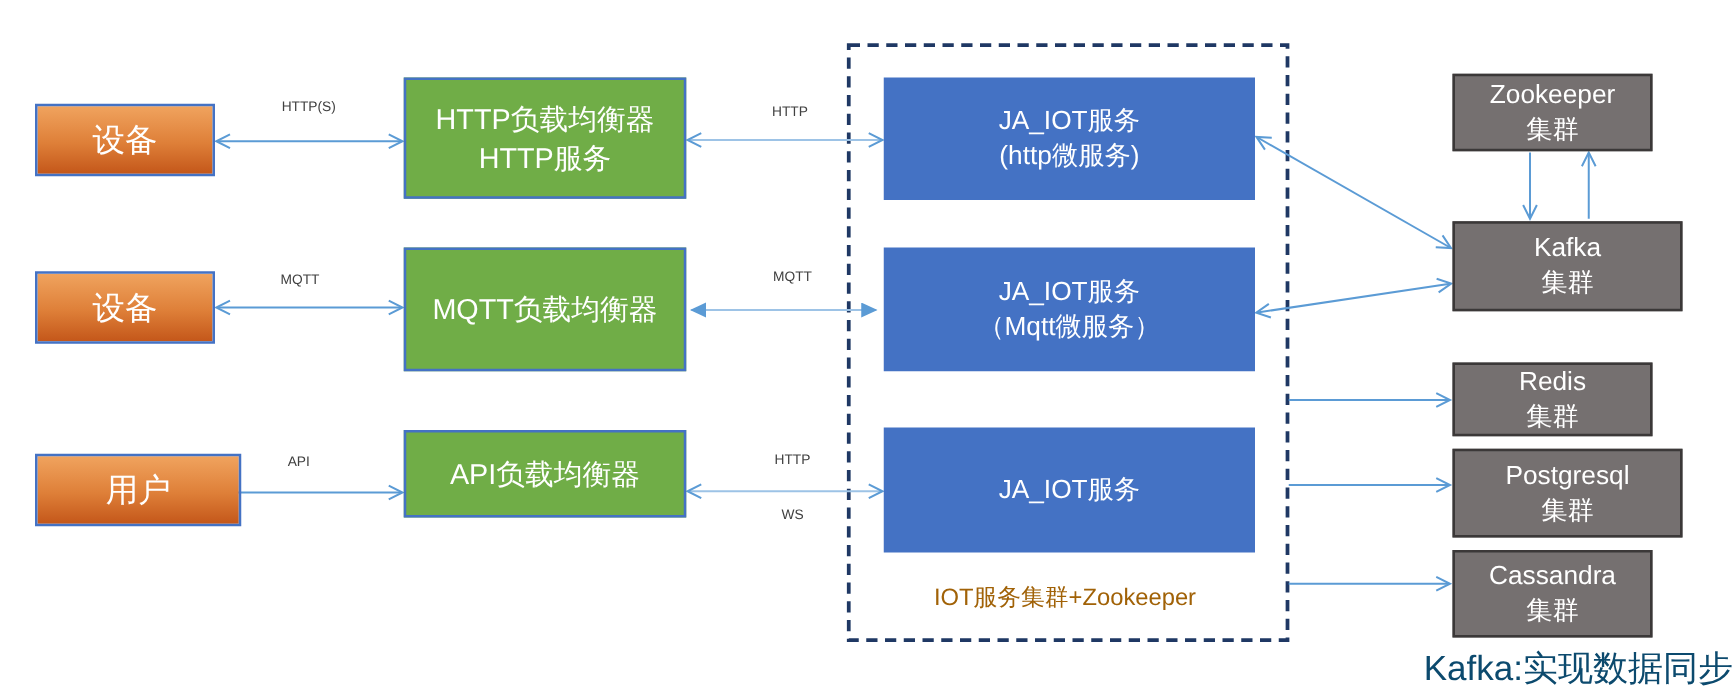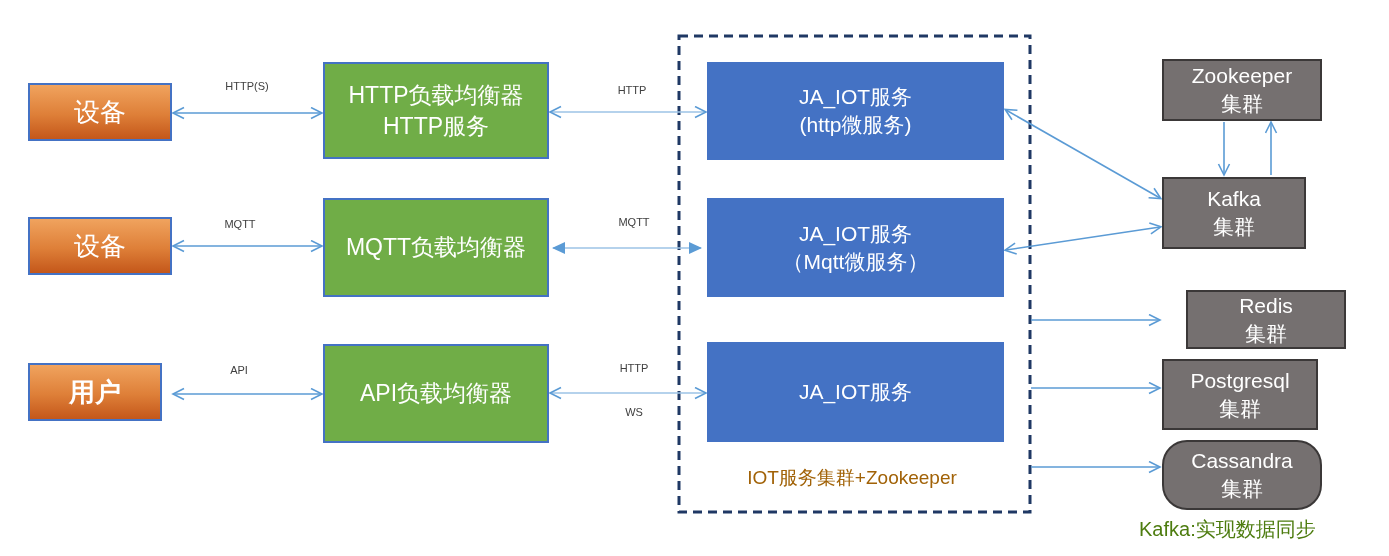--- a/index.html
+++ b/index.html
@@ -25,49 +25,49 @@
         justify-content:center;color:#fff;text-align:center;box-sizing:border-box;
         line-height:1.32;white-space:nowrap;}
   .node-orange{background:linear-gradient(180deg,var(--orange-top) 0%,#DE7F38 55%,var(--orange-bottom) 100%);
         border:2px solid var(--node-border);font-size:26px;}
   .node-green{background:var(--green);border:2px solid var(--node-border);font-size:23px;}
   .node-blue{background:var(--blue);border:none;font-size:21px;}
   .node-gray{background:var(--gray);border:2.5px solid var(--gray-border);font-size:21px;}
 
   #n-device1{left:28px;top:83px;width:144px;height:58px;}
   #n-device2{left:28px;top:217px;width:144px;height:58px;}
-  #n-user{left:28px;top:363px;width:134px;height:58px;font-weight:bold;}
+  #n-user{left:28px;top:363px;width:165px;height:58px;}
 
   #n-http-lb{left:323px;top:62px;width:226px;height:97px;}
   #n-mqtt-lb{left:323px;top:198px;width:226px;height:99px;text-align:right;}
-  #n-api-lb{left:323px;top:344px;width:226px;height:99px;}
+  #n-api-lb{left:323px;top:344px;width:226px;height:70px;}
 
   #n-iot-http{left:707px;top:62px;width:297px;height:98px;}
   #n-iot-mqtt{left:707px;top:198px;width:297px;height:99px;}
   #n-iot-node{left:707px;top:342px;width:297px;height:100px;}
 
   #n-zookeeper{left:1162px;top:59px;width:160px;height:62px;}
-  #n-kafka{left:1162px;top:177px;width:144px;height:72px;}
-  #n-redis{left:1162px;top:290px;width:160px;height:59px;margin-left:24px;}
-  #n-postgresql{left:1162px;top:359px;width:156px;height:71px;}
-  #n-cassandra{left:1162px;top:440px;width:160px;height:70px;border-radius:25px;}
+  #n-kafka{left:1162px;top:177px;width:184px;height:72px;}
+  #n-redis{left:1162px;top:290px;width:160px;height:59px;}
+  #n-postgresql{left:1162px;top:359px;width:184px;height:71px;}
+  #n-cassandra{left:1162px;top:440px;width:160px;height:70px;}
 
   .edge-label{position:absolute;z-index:3;transform:translateX(-50%);
         font-size:11px;color:var(--label-text);white-space:nowrap;}
   #l-https{left:247px;top:80px;}
   #l-http1{left:632px;top:84px;}
   #l-mqtt1{left:240px;top:218px;}
   #l-mqtt2{left:634px;top:216px;}
   #l-api{left:239px;top:364px;}
   #l-http3{left:634px;top:362px;}
   #l-ws{left:634px;top:406px;}
 
   #cluster-label{position:absolute;z-index:3;left:852px;top:465px;transform:translateX(-50%);
         font-size:19px;color:#a16207;white-space:nowrap;}
-  #footnote{position:absolute;z-index:3;left:1139px;top:516px;font-size:20px;color:#4d7c0f;white-space:nowrap;}
+  #footnote{position:absolute;z-index:3;left:1139px;top:516px;font-size:28px;color:#0c4a6e;white-space:nowrap;}
 </style>
 </head>
 <body>
 
 <div id="canvas">
 
   <svg id="edges" width="1389" height="556" viewBox="0 0 1389 556">
     <defs>
       <marker id="ah-open" markerUnits="userSpaceOnUse" markerWidth="14" markerHeight="14" refX="11" refY="6.5" orient="auto-start-reverse">
         <path class="mk-open" d="M1,1 L12,6.5 L1,12"></path>

